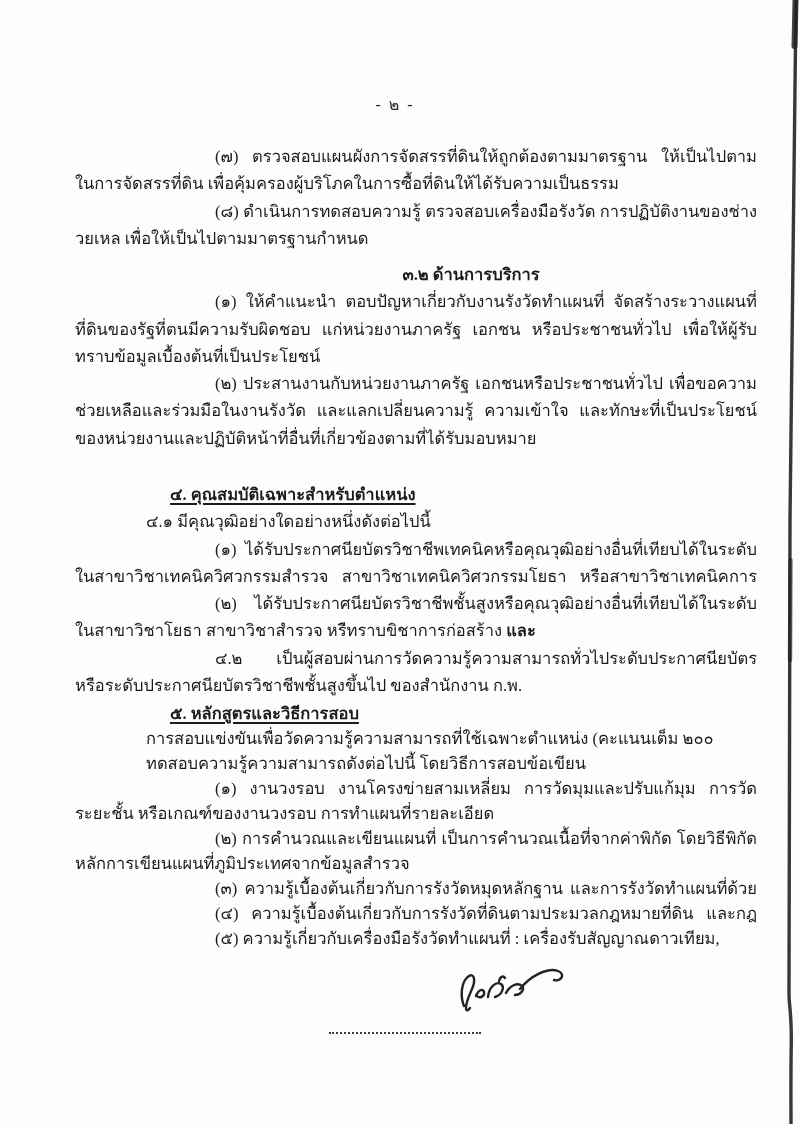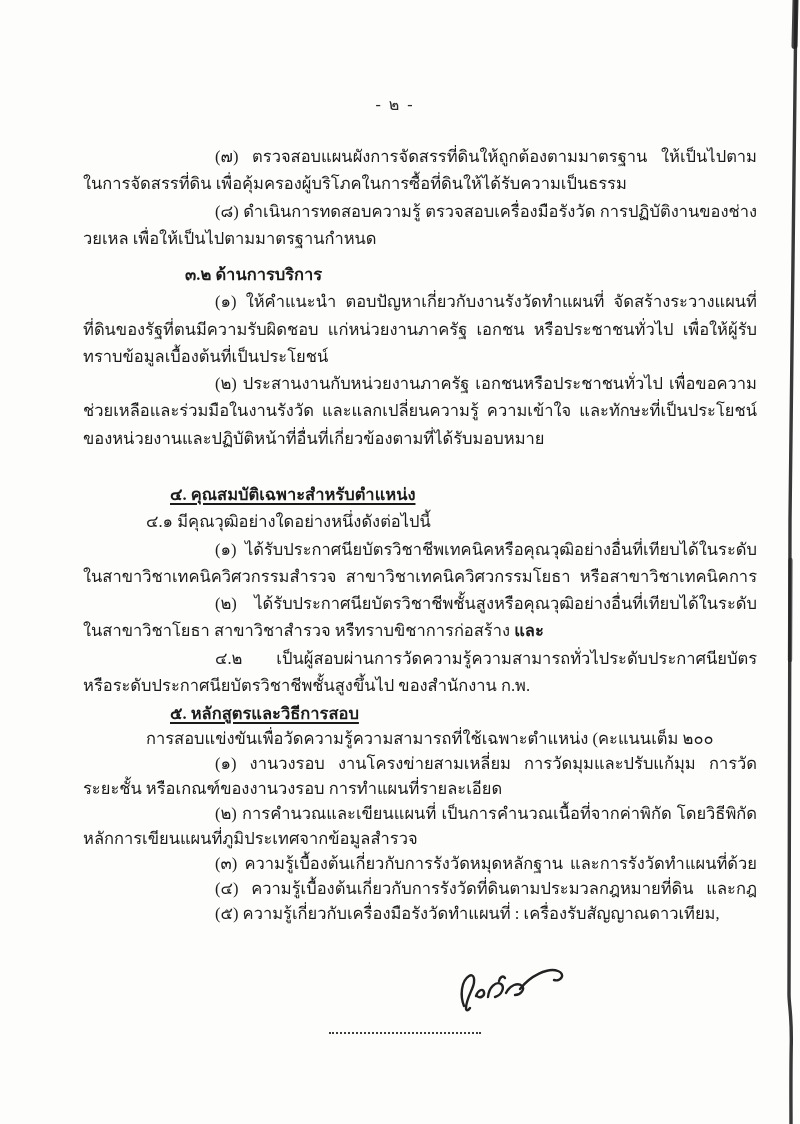--- a/index.html
+++ b/index.html
@@ -25,25 +25,25 @@
   }
   .sec .line{
     font-size:16.5px;
     line-height:27.3px;height:27.3px;
     overflow:hidden;
     white-space:normal;
     color:#1b1b1b;
   }
   .sec-tight .line{line-height:25px;height:25px;}
   
-  .line.cont{margin-left:8px;}
+  .line.cont{margin-left:0;}
   .line.item{margin-left:140px;}
   .line.sub{margin-left:71px;}
   .line.heading{margin-left:95px;margin-top:24px;}
-  .line.heading2{margin-left:110px;}
+  .line.heading2{margin-left:110px;text-align:center;}
   .line.bold{font-weight:bold;}
   .line.ul span{text-decoration:underline;text-underline-offset:3px;text-decoration-thickness:1.5px;}
   .line.fill{text-align:justify;text-align-last:justify;}
   .line b{font-weight:bold;}
   .signature-svg{position:absolute;left:448px;top:956px;pointer-events:none;}
   .dotted-line{
     position:absolute;left:329px;top:1018px;width:152px;height:14px;
     border-bottom:2px dotted #3c3c3c;
   }
   .edge-artifact{position:absolute;top:0;left:0;pointer-events:none;}
@@ -76,20 +76,21 @@
       <div class="line item fill"><span>(๑) ได้รับประกาศนียบัตรวิชาชีพเทคนิคหรือคุณวุฒิอย่างอื่นที่เทียบได้ในระดับเดียวกัน</span></div>
       <div class="line cont fill"><span>ในสาขาวิชาเทคนิควิศวกรรมสำรวจ สาขาวิชาเทคนิควิศวกรรมโยธา หรือสาขาวิชาเทคนิคการจัดการงานก่อสร้าง </span></div>
       <div class="line item fill"><span>(๒) ได้รับประกาศนียบัตรวิชาชีพชั้นสูงหรือคุณวุฒิอย่างอื่นที่เทียบได้ในระดับเดียวกัน</span></div>
       <div class="line cont"><span>ในสาขาวิชาโยธา สาขาวิชาสำรวจ หรืทราบขิชาการก่อสร้าง </span><b>และ</b></div>
       <div class="line item fill"><span>๔.๒ เป็นผู้สอบผ่านการวัดความรู้ความสามารถทั่วไประดับประกาศนียบัตรวิชาชีพเทคนิค</span></div>
       <div class="line cont"><span>หรือระดับประกาศนียบัตรวิชาชีพชั้นสูงขึ้นไป ของสำนักงาน ก.พ.</span></div>
     </section>
   <section class="sec sec-tight" id="sec-3" style="top:677px">
       <div class="line heading bold ul"><span>๕. หลักสูตรและวิธีการสอบ</span></div>
       <div class="line sub"><span>การสอบแข่งขันเพื่อวัดความรู้ความสามารถที่ใช้เฉพาะตำแหน่ง (คะแนนเต็ม ๒๐๐ คะแนน)</span></div>
+      <div class="line sub"><span>ทดสอบความรู้ความสามารถดังต่อไปนี้ โดยวิธีการสอบข้อเขียน</span></div>
       <div class="line item fill"><span>(๑) งานวงรอบ งานโครงข่ายสามเหลี่ยม การวัดมุมและปรับแก้มุม การวัดระยะและปรับแก้</span></div>
       <div class="line cont"><span>ระยะชั้น หรือเกณฑ์ของงานวงรอบ การทำแผนที่รายละเอียด</span></div>
       <div class="line item fill"><span>(๒) การคำนวณและเขียนแผนที่ เป็นการคำนวณเนื้อที่จากค่าพิกัด โดยวิธีพิกัดฉาก</span></div>
       <div class="line cont"><span>หลักการเขียนแผนที่ภูมิประเทศจากข้อมูลสำรวจ</span></div>
       <div class="line item fill"><span>(๓) ความรู้เบื้องต้นเกี่ยวกับการรังวัดหมุดหลักฐาน และการรังวัดทำแผนที่ด้วยระบบ</span></div>
       <div class="line item fill"><span>(๔) ความรู้เบื้องต้นเกี่ยวกับการรังวัดที่ดินตามประมวลกฎหมายที่ดิน และกฎกระทรวง</span></div>
       <div class="line item"><span>(๕) ความรู้เกี่ยวกับเครื่องมือรังวัดทำแผนที่ : เครื่องรับสัญญาณดาวเทียม, กล้องสำรวจแบบต่าง ๆ</span></div>
     </section>
 
   <svg class="signature-svg" width="126" height="60" viewBox="0 0 126 60">

